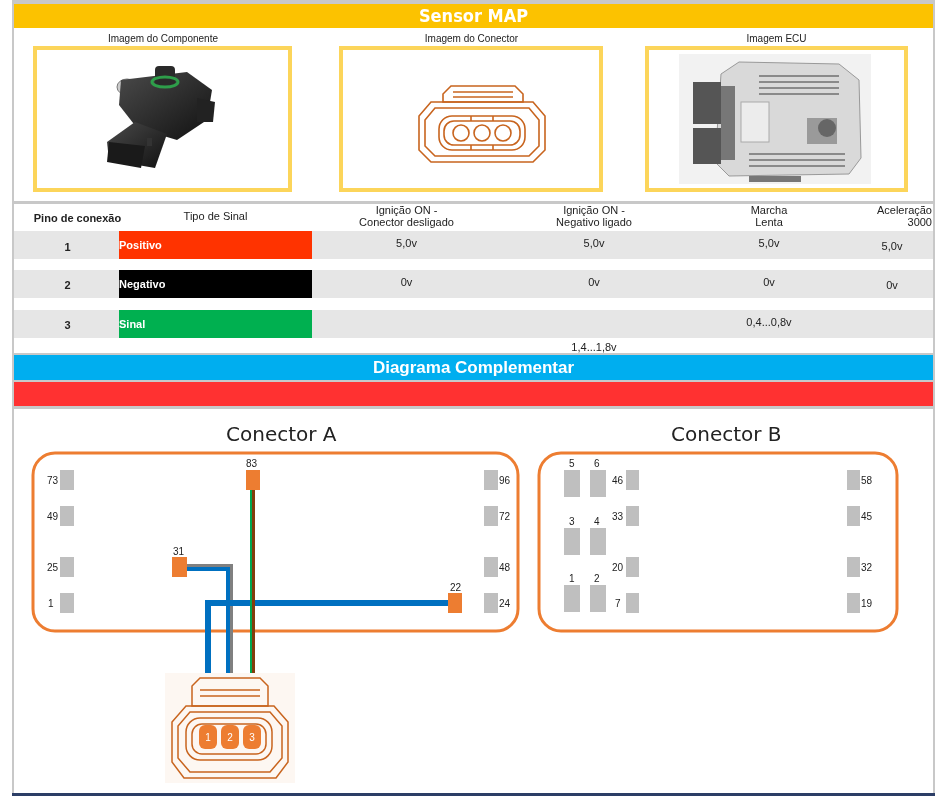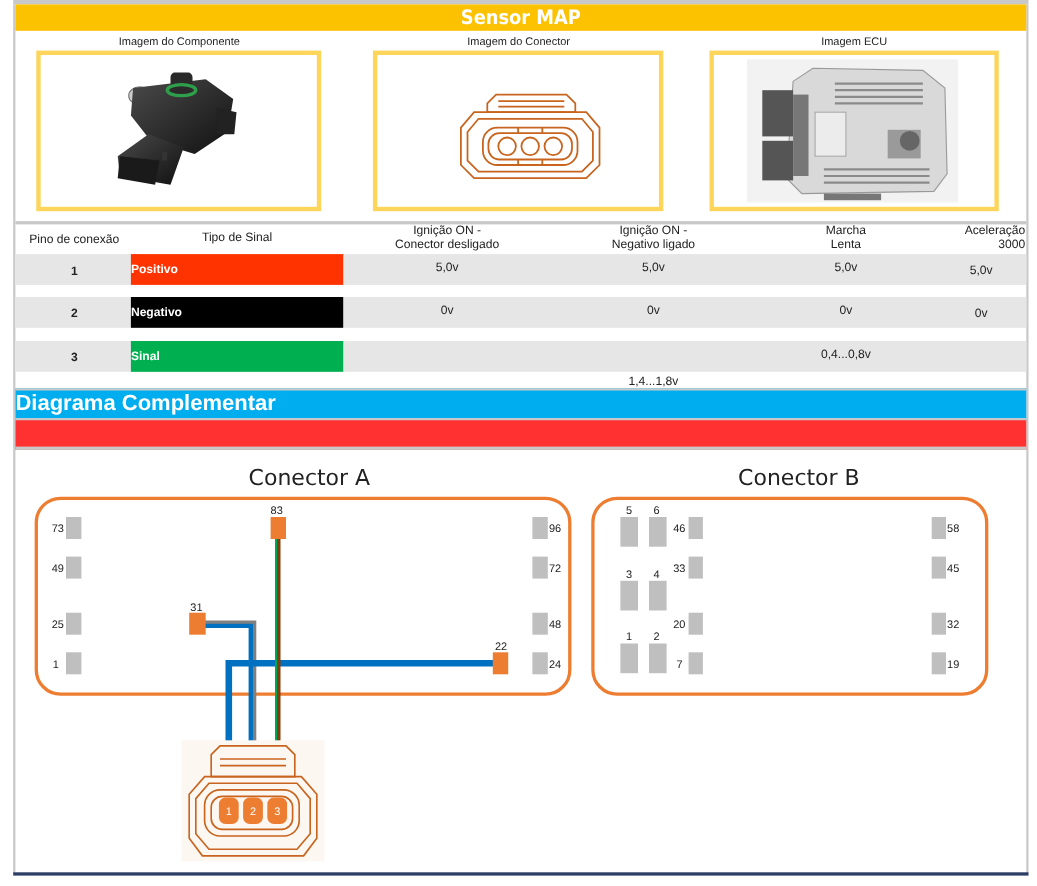--- a/index.html
+++ b/index.html
@@ -10,21 +10,21 @@
   .title-bar { position:absolute; left:14px; top:4px; width:919px; height:24px; background:#fcc200; color:#ffffff; font-weight:bold; font-size:18px; text-align:center; line-height:24px; }
   .title-bar span { font-family:"DejaVu Sans", sans-serif; font-stretch:condensed; }
   .img-label { position:absolute; top:33px; font-size:10px; color:#222; text-align:center; }
   .img-box { position:absolute; top:46px; height:146px; border:4px solid #fcd55a; box-sizing:border-box; background:#fff; }
   .hdr-row { position:absolute; left:14px; top:201px; width:919px; height:30px; border-top:3px solid #c8c8c8; box-sizing:border-box; }
   .hdr-cell { position:absolute; font-size:11px; color:#222; text-align:center; line-height:12px; }
   .row { position:absolute; left:14px; width:919px; height:28px; background:#e6e6e6; }
   .row .cell { position:absolute; top:0; height:28px; line-height:28px; font-size:11px; color:#222; text-align:center; }
   .row .pin { font-weight:bold; }
   .sig { position:absolute; left:105px; top:0; width:193px; height:28px; color:#fff; font-weight:bold; font-size:11px; text-align:left; line-height:28px; }
-  .blue-bar { position:absolute; left:14px; top:353px; width:919px; height:25px; background:#00aeef; color:#fff; font-weight:bold; font-size:20px; text-align:left; line-height:25px; border-top:2px solid #c8c8c8; border-bottom:2px solid #c8c8c8; box-sizing:content-box; }
+  .blue-bar { position:absolute; left:14px; top:353px; width:919px; height:25px; background:#00aeef; color:#fff; font-weight:bold; font-size:17px; text-align:center; line-height:25px; border-top:2px solid #c8c8c8; border-bottom:2px solid #c8c8c8; box-sizing:content-box; }
   .red-bar { position:absolute; left:14px; top:382px; width:919px; height:24px; background:#ff3131; border-bottom:3px solid #c8c8c8; }
   .conn-title { position:absolute; font-size:20px; color:#222; font-family:"DejaVu Sans", sans-serif;text-align:center; }
   svg text { font-family:"Liberation Sans", sans-serif; }
 </style>
 </head>
 <body>
 
 <div class="top-band"></div>
 <div class="frame"></div>
 
@@ -91,21 +91,21 @@
       <line x1="100" y1="116" x2="196" y2="116"></line>
     </g>
     <rect x="92" y="52" width="28" height="40" fill="#ececec" stroke="#aaa"></rect>
     <rect x="158" y="68" width="30" height="26" fill="#9a9a9a"></rect>
     <circle cx="178" cy="78" r="9" fill="#666"></circle>
     <rect x="100" y="126" width="52" height="6" fill="#777"></rect>
   </svg>
 </div>
 
 <div class="hdr-row">
-  <div class="hdr-cell" style="left:6px;width:95px;top:8px;">Pino de conexão</div>
+  <div class="hdr-cell" style="left:16px;width:95px;top:8px;font-weight:bold;">Pino de conexão</div>
   <div class="hdr-cell" style="left:105px;width:193px;top:6px;">Tipo de Sinal</div>
   <div class="hdr-cell" style="left:320px;width:145px;top:0px;">
     <div>Ignição ON -</div>
     <div>Conector desligado</div>
   </div>
   <div class="hdr-cell" style="left:510px;width:140px;top:0px;">
     <div>Ignição ON -</div>
     <div>Negativo ligado</div>
   </div>
   <div class="hdr-cell" style="left:710px;width:90px;top:0px;">

